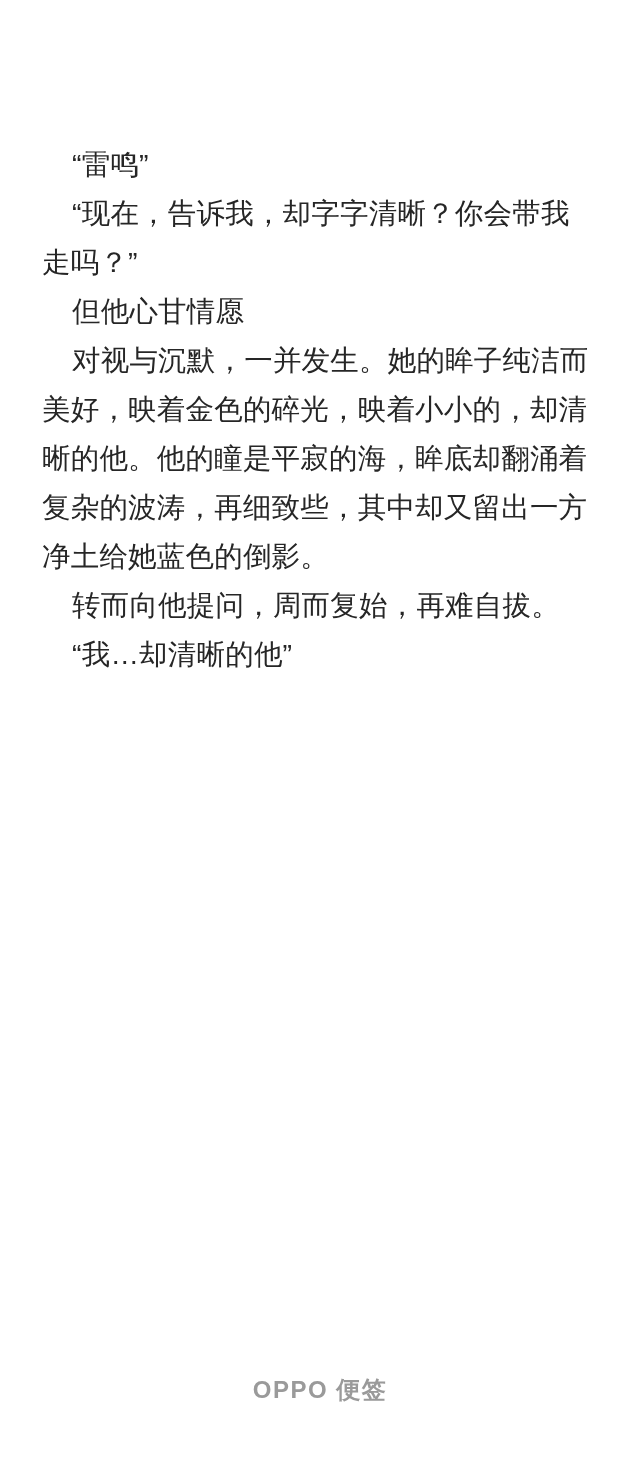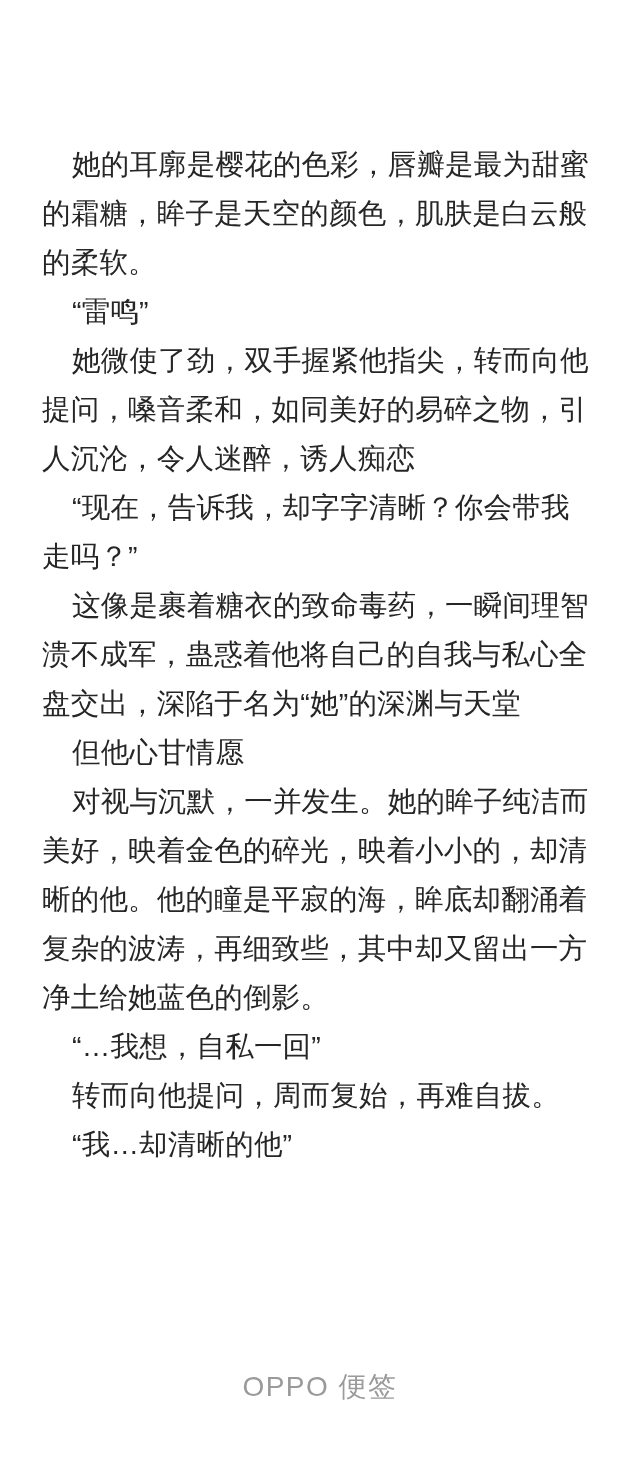--- a/index.html
+++ b/index.html
@@ -37,39 +37,36 @@
   }
   .para.indent {
     text-indent: 30px;
   }
   .footer {
     flex: 0 0 auto;
     text-align: center;
     padding-bottom: 58px;
   }
   .footer-label {
-    font-size: 28px;
+    font-size: 24px;
     color: #9a9a9a;
     letter-spacing: 1.5px;
+    font-weight: bold;
   }
 </style>
 </head>
 <body>
 
 <div class="page">
 
   <div class="note-body">
-    <p class="para indent">她的耳廓是樱花的色彩，唇瓣是最为甜蜜的霜糖，眸子是天空的颜色，肌肤是白云般的柔软。</p>
     <p class="para indent">“雷鸣”</p>
-    <p class="para indent">她微使了劲，双手握紧他指尖，转而向他提问，嗓音柔和，如同美好的易碎之物，引人沉沦，令人迷醉，诱人痴恋</p>
     <p class="para indent">“现在，告诉我，却字字清晰？你会带我走吗？”</p>
-    <p class="para indent">这像是裹着糖衣的致命毒药，一瞬间理智溃不成军，蛊惑着他将自己的自我与私心全盘交出，深陷于名为“她”的深渊与天堂</p>
     <p class="para indent">但他心甘情愿</p>
     <p class="para indent">对视与沉默，一并发生。她的眸子纯洁而美好，映着金色的碎光，映着小小的，却清晰的他。他的瞳是平寂的海，眸底却翻涌着复杂的波涛，再细致些，其中却又留出一方净土给她蓝色的倒影。</p>
-    <p class="para indent">“…我想，自私一回”</p>
     <p class="para indent">转而向他提问，周而复始，再难自拔。</p>
     <p class="para indent">“我…却清晰的他”</p>
   </div>
 
   <div class="footer">
     <span class="footer-label">OPPO 便签</span>
   </div>
 
 </div>
 

